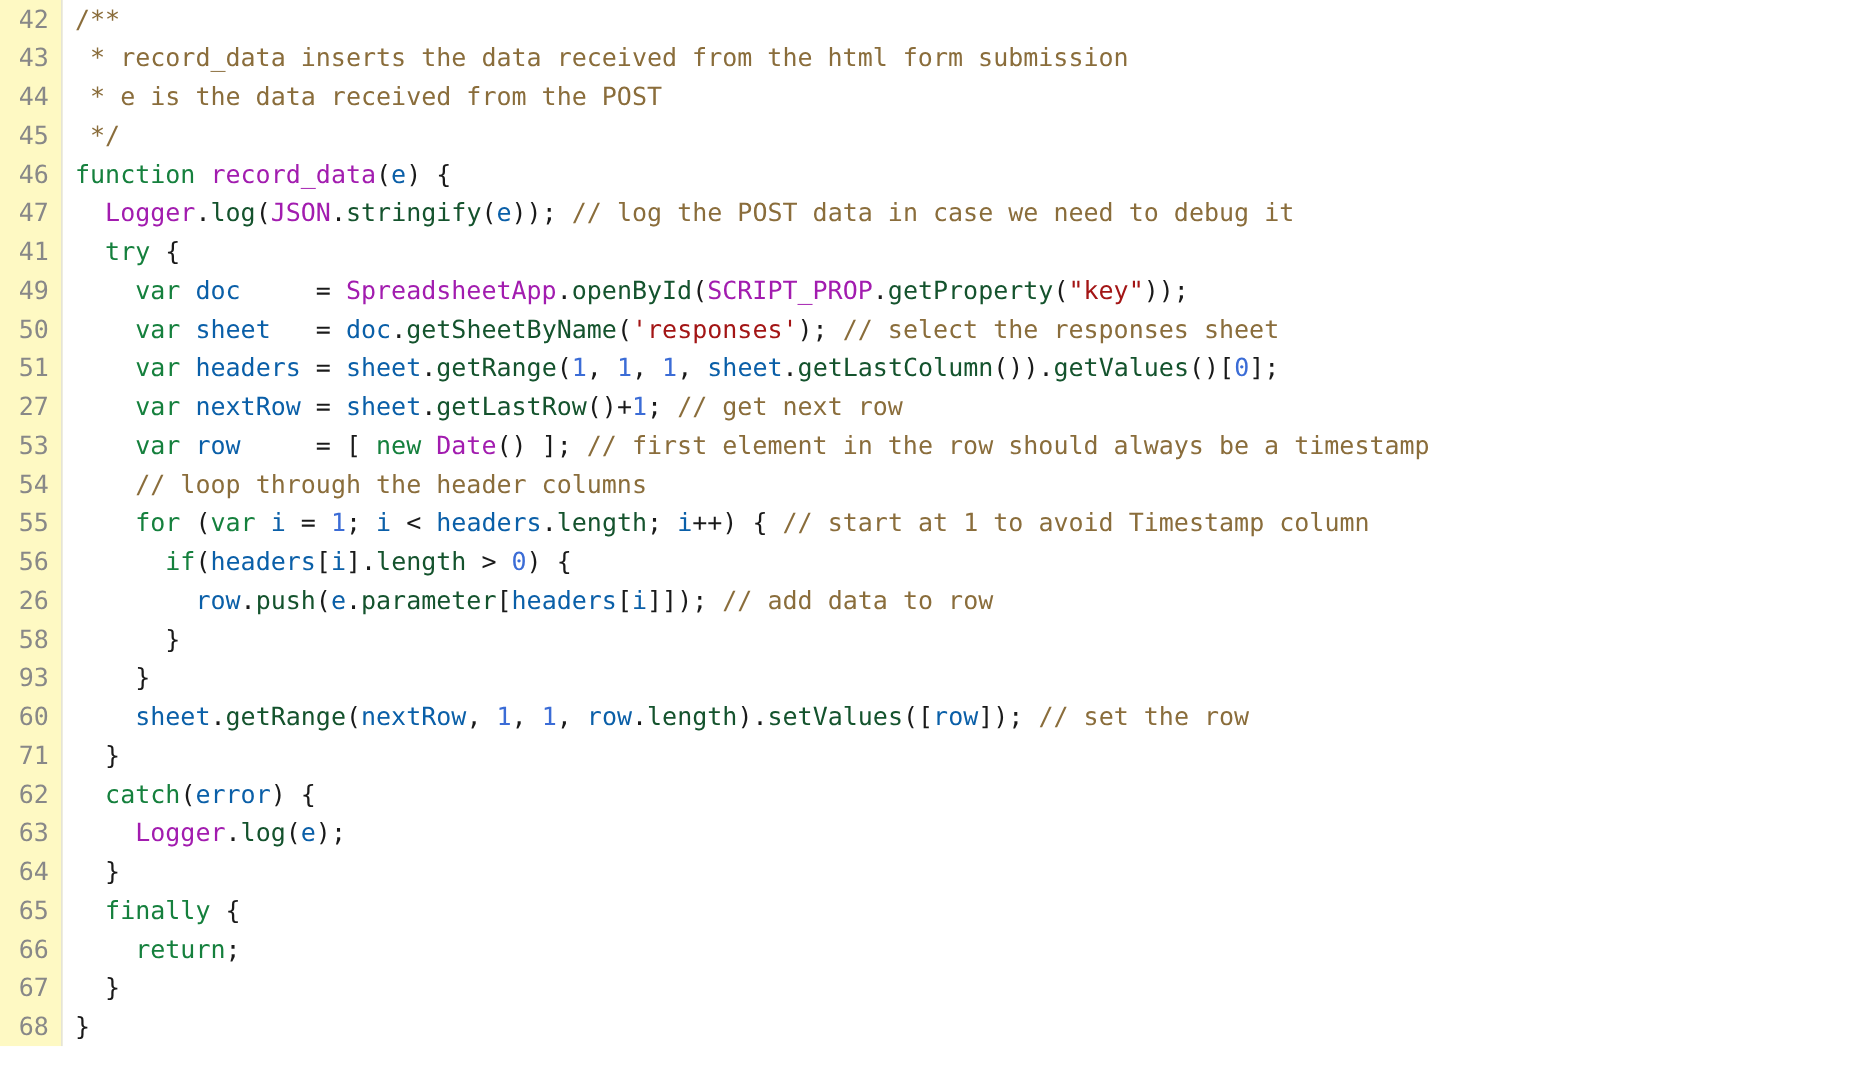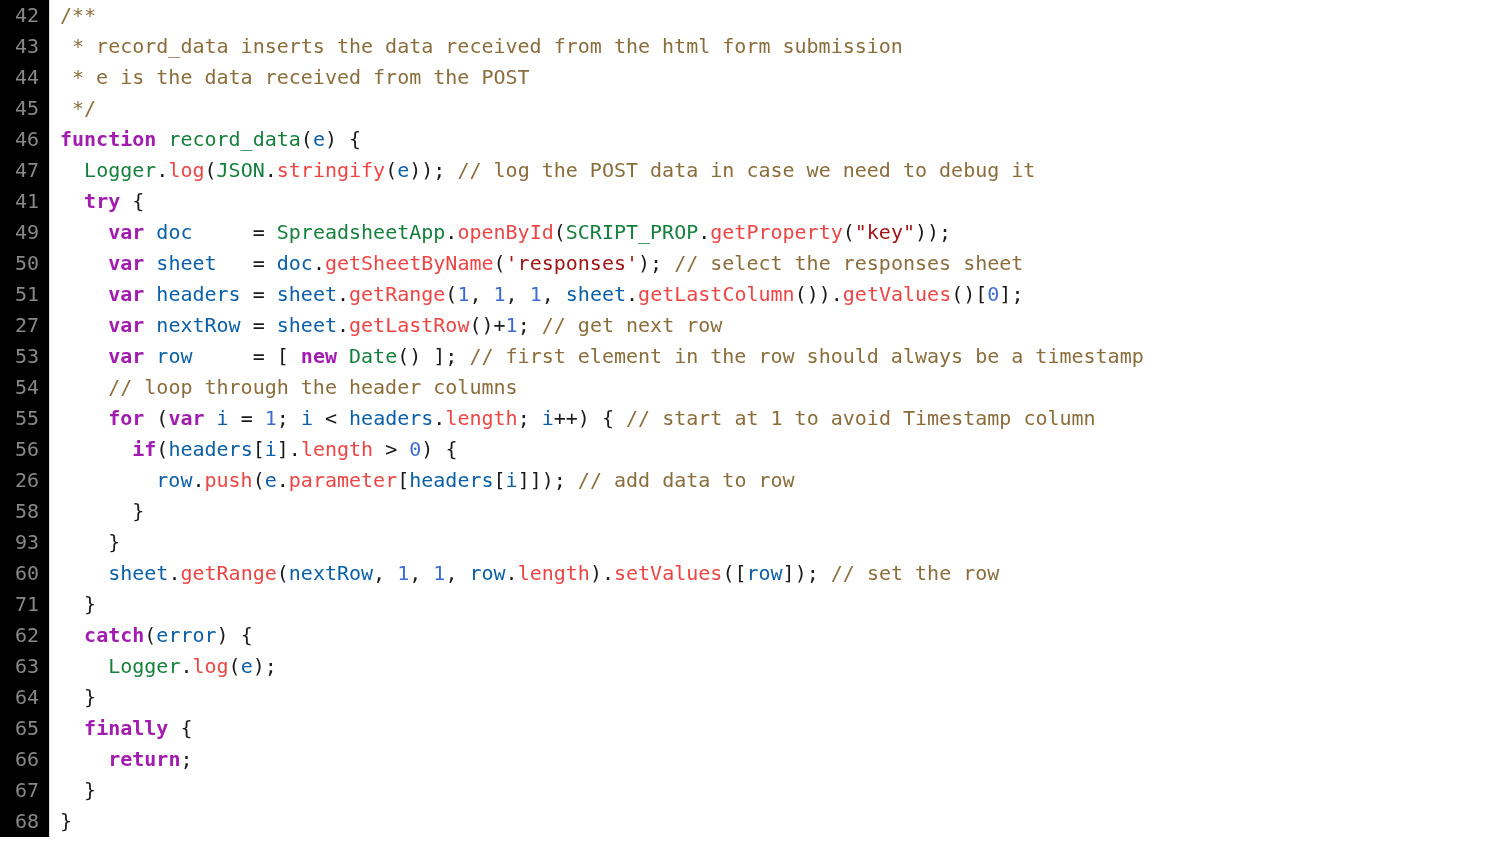--- a/index.html
+++ b/index.html
@@ -8,43 +8,43 @@
       box-sizing: border-box;
     }
     body {
       font-family: "Menlo", "Monaco", "Consolas", monospace;
       font-size: 20px;
       line-height: 31px;
       background: #ffffff;
       display: flex;
     }
     .gutter {
-      background: #000000;
+      background: #fef9c3;
       color: #888;
       text-align: right;
       padding: 0 10px 0 6px;
       user-select: none;
       border-right: 1px solid #ddd;
       min-width: 50px;
     }
     .gutter .ln {
       height: 31px;
     }
     .code {
       padding-left: 10px;
       white-space: pre;
     }
     .code .line {
       height: 31px;
     }
     
     .c-comment  { color: #8a6d3b; }   
-    .c-keyword  { color: #a21caf; font-weight: bold; }   
-    .c-ident    { color: #15803d; }   
-    .c-member   { color: #ef4444; }
+    .c-keyword  { color: #15803d; }   
+    .c-ident    { color: #a21caf; }   
+    .c-member   { color: #14532d; }
     .c-number   { color: #3b6cd6; }
     .c-string   { color: #a31515; }
     .c-punct    { color: #1a1a1a; }
     .c-name     { color: #0a5fa8; }
   </style>
 </head>
 <body>
 
 <div class="gutter" id="gutter">
     <div class="ln">42</div>

